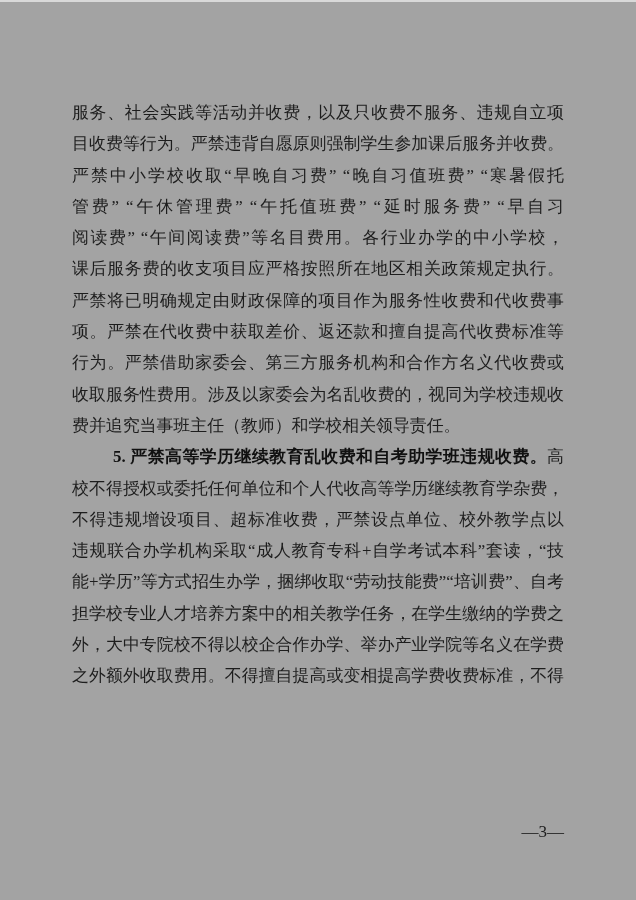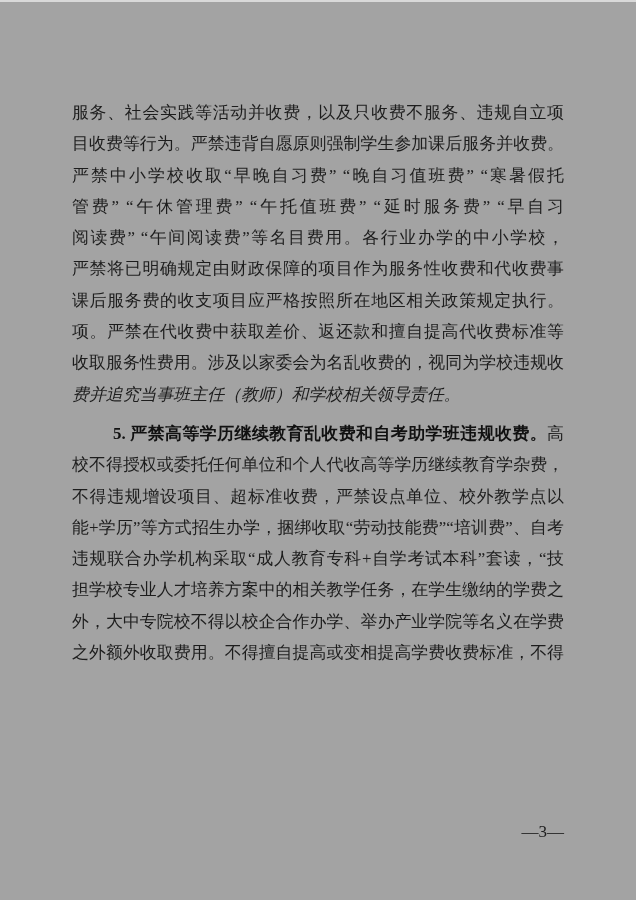--- a/index.html
+++ b/index.html
@@ -27,22 +27,22 @@
     color: #1d1d1d;
   }
   .line {
     height: 31.3px;
     line-height: 31.3px;
     text-align: justify;
     text-align-last: justify;
     text-justify: inter-ideograph;
     white-space: nowrap;
   }
-  .line.short { text-align-last: left; font-style: italic; }
-  .line.indent { text-indent: 41px; margin-top: 8px; }
+  .line.short { text-align-last: left; }
+  .line.indent { text-indent: 41px; }
   .bold { font-weight: bold; color: #111111; }
   .page-number {
     position: absolute;
     left: 72px; top: 822px;
     width: 492px;
     text-align: right;
     font-size: 17px;
     line-height: 20px;
     color: #1d1d1d;
   }
@@ -52,32 +52,33 @@
 
 <div class="page">
   <div class="scan-edge"></div>
 
   <div class="text-block">
     <div class="line">服务、社会实践等活动并收费，以及只收费不服务、违规自立项</div>
     <div class="line">目收费等行为。严禁违背自愿原则强制学生参加课后服务并收费。</div>
     <div class="line">严禁中小学校收取“早晚自习费” “晚自习值班费” “寒暑假托</div>
     <div class="line">管费” “午休管理费” “午托值班费” “延时服务费” “早自习</div>
     <div class="line">阅读费” “午间阅读费”等名目费用。各行业办学的中小学校，</div>
+    <div class="line">课后服务费的收支项目应严格按照所在地区相关政策规定执行。</div>
     <div class="line">严禁将已明确规定由财政保障的项目作为服务性收费和代收费事</div>
-    <div class="line">课后服务费的收支项目应严格按照所在地区相关政策规定执行。</div>
     <div class="line">项。严禁在代收费中获取差价、返还款和擅自提高代收费标准等</div>
+    <div class="line">行为。严禁借助家委会、第三方服务机构和合作方名义代收费或</div>
     <div class="line">收取服务性费用。涉及以家委会为名乱收费的，视同为学校违规收</div>
     <div class="line short">费并追究当事班主任（教师）和学校相关领导责任。</div>
 
     <div class="line indent"><span class="bold">5. 严禁高等学历继续教育乱收费和自考助学班违规收费。</span><span>高</span></div>
 
     <div class="line">校不得授权或委托任何单位和个人代收高等学历继续教育学杂费，</div>
     <div class="line">不得违规增设项目、超标准收费，严禁设点单位、校外教学点以</div>
+    <div class="line">违规联合办学机构采取“成人教育专科+自学考试本科”套读，“技</div>
     <div class="line">能+学历”等方式招生办学，捆绑收取“劳动技能费”“培训费”、自考</div>
-    <div class="line">违规联合办学机构采取“成人教育专科+自学考试本科”套读，“技</div>
 
 
     <div class="line">担学校专业人才培养方案中的相关教学任务，在学生缴纳的学费之</div>
     <div class="line">外，大中专院校不得以校企合作办学、举办产业学院等名义在学费</div>
     <div class="line">之外额外收取费用。不得擅自提高或变相提高学费收费标准，不得</div>
   </div>
 
   <div class="page-number">—3—</div>
 </div>
 

